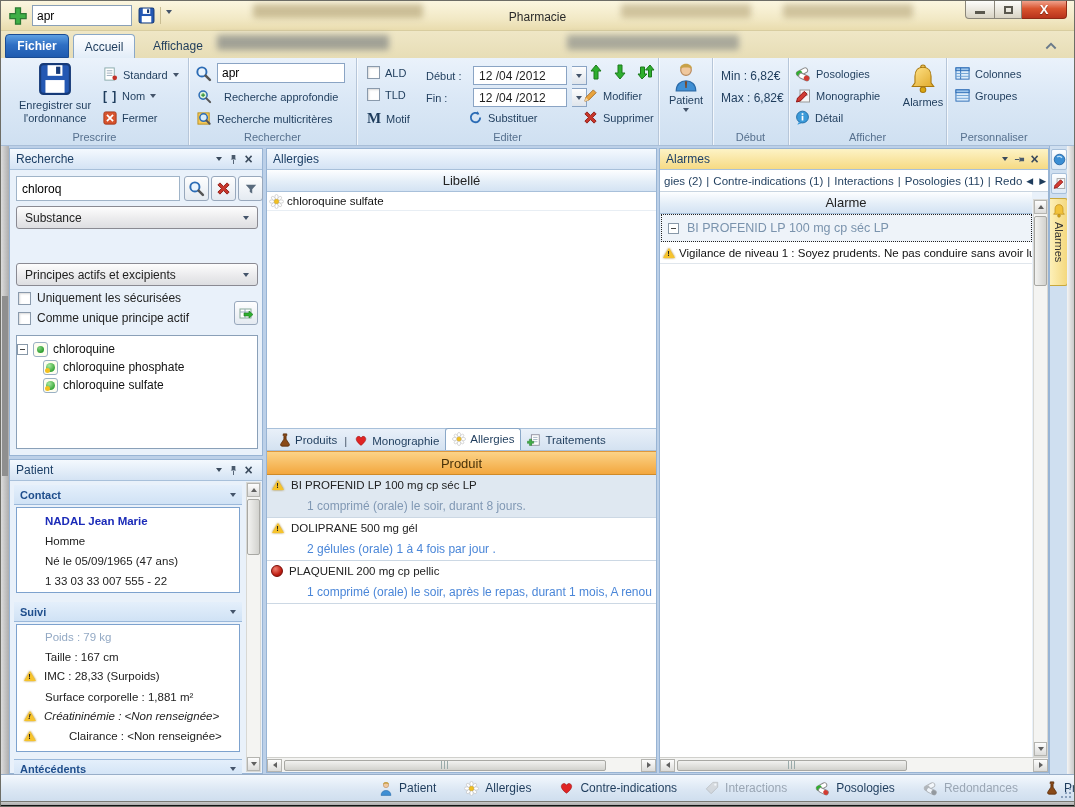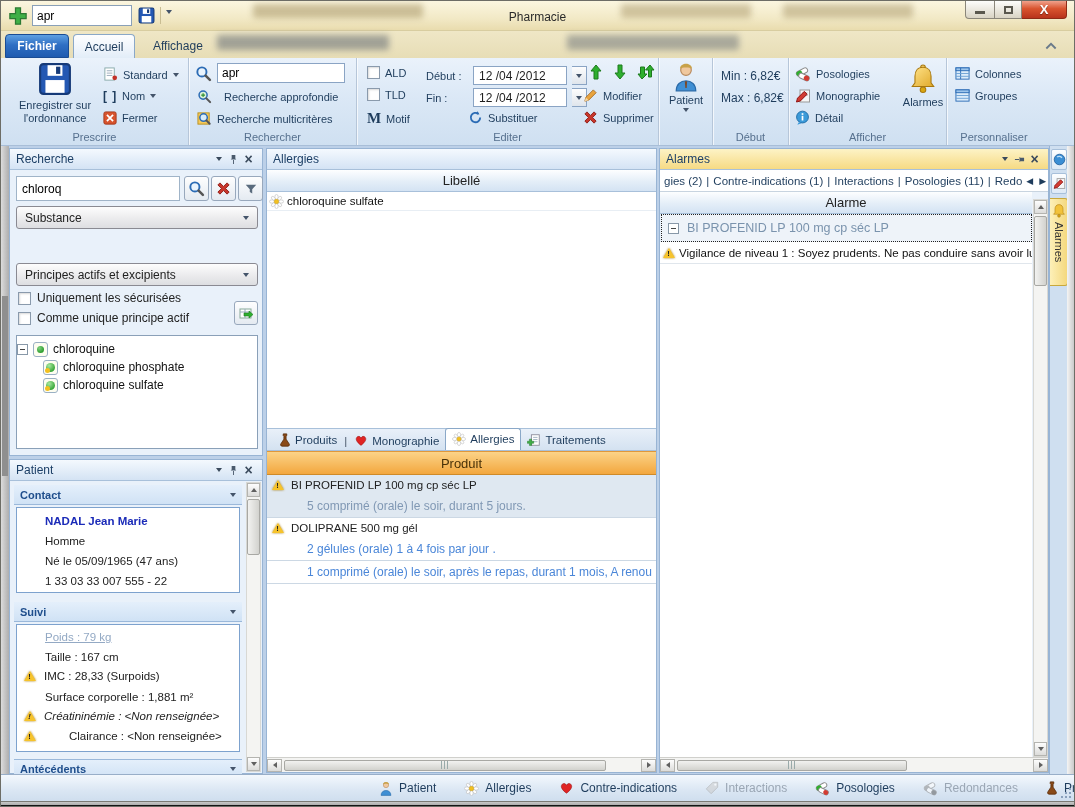--- a/index.html
+++ b/index.html
@@ -137,21 +137,21 @@
   .sb-div { width:1px; height:18px; background:#b0c2d6; margin-right:12px; }
   .sb-item { display:flex; align-items:center; gap:6px; font-size:12px; color:#1e3c5c; padding:0 14px; white-space:nowrap; }
   .sb-item.off { color:#9aa6b4; }
   .sb-item.off svg, .sb-item.off .ic { filter:grayscale(1) opacity(.55); }
   .sb-grip { position:absolute; right:3px; bottom:3px; width:12px; height:12px; }
   .sb-grip i { position:absolute; width:2px; height:2px; background:#8aa0bc; }
 
   .bottomframe { position:absolute; left:0; top:800px; width:100%; height:7px; background:linear-gradient(#c8c8c8,#8f8f8f); border-top:1px solid #7a7a74; }
   .bottomframe::after { content:""; position:absolute; left:0; bottom:0; width:100%; height:3px; background:#141414; }
 
-  .link { color:#93a9c4; text-decoration:underline; }
+  .link { color:#93a9c4; }
   .name-blue { color:#1b2bb8; font-weight:bold; }
 </style>
 </head>
 <body>
 
 <div class="window">
 
   <div class="titlebar">
     <span class="blur" style="left:252px;top:3px;width:170px;height:14px;background:rgba(150,130,80,.45);"></span>
     <span class="blur" style="left:620px;top:3px;width:130px;height:14px;background:rgba(150,130,80,.40);"></span>
@@ -637,30 +637,34 @@
         </div>
       </div>
       <div class="produit-hdr">
           <span>Produit</span>
         </div>
       <div class="prod-row sel">
         <div class="prod-name">
             <span class="warn sm"></span>
             <span>BI PROFENID LP 100 mg cp séc LP</span>
           </div>
-        <div class="prod-poso">5 comprimé (orale) le soir, durant 5 jours.</div>
+        <div class="prod-poso">1 comprimé (orale) le soir, durant 8 jours.</div>
       </div>
       <div class="prod-row">
         <div class="prod-name">
             <span class="warn sm"></span>
             <span>DOLIPRANE 500 mg gél</span>
           </div>
         <div class="prod-poso">2 gélules (orale) 1 à 4 fois par jour .</div>
       </div>
       <div class="prod-row">
+        <div class="prod-name">
+            <span class="reddot"></span>
+            <span>PLAQUENIL 200 mg cp pellic</span>
+          </div>
         <div class="prod-poso">1 comprimé (orale) le soir, après le repas, durant 1 mois, A renou</div>
       </div>
       <div class="whitelist" style="flex:1;"></div>
       <div class="hscroll">
         <div class="hbtn">
             <span class="tri-l8"></span>
           </div>
         <div class="hthumb" style="width:322px;">
             <span class="grip"></span>
           </div>

